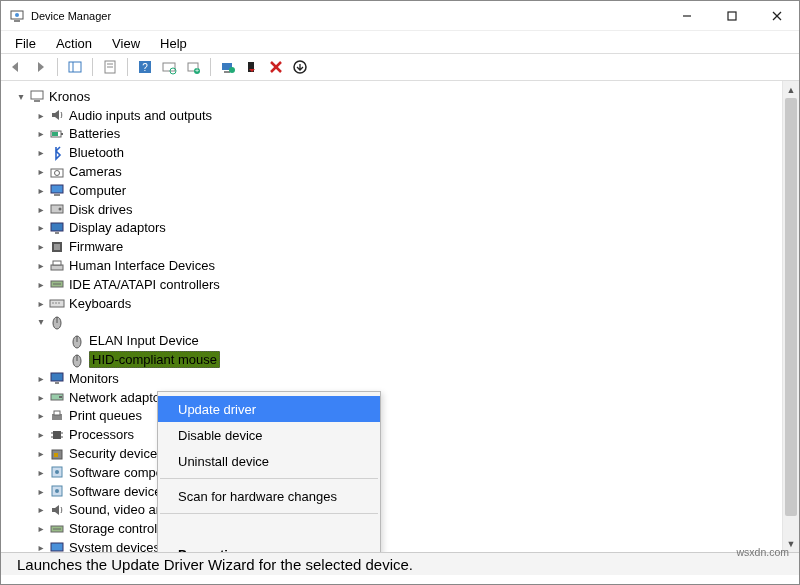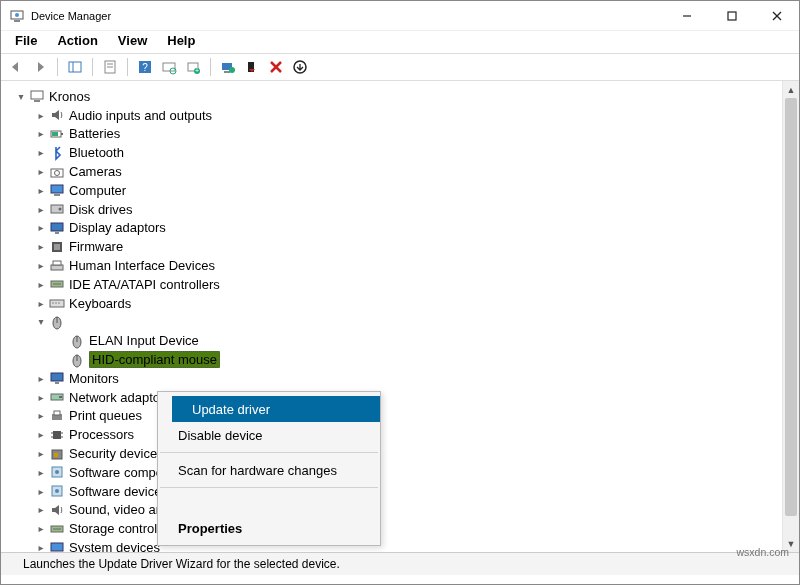--- a/index.html
+++ b/index.html
@@ -24,23 +24,22 @@
   .titlebar .app-icon { width: 16px; height: 16px; margin-right: 6px; }
   .titlebar .title { flex: 1; font-size: 11px; }
   .win-controls { display: flex; }
   .win-control {
     width: 45px; height: 30px;
     display: flex; align-items: center; justify-content: center;
     font-size: 14px;
   }
   
   .menubar {
-    height: 22px; display: flex; align-items: flex-start;
+    height: 22px; display: flex; align-items: flex-end;
     padding: 0 4px;
-    font-weight: bold;
   }
   .menubar .mitem { padding: 2px 10px; font-size: 13px; }
   
   .toolbar {
     height: 28px;
     border-top: 1px solid #ddd;
     border-bottom: 1px solid #ddd;
     display: flex; align-items: center;
     padding: 0 4px; gap: 2px;
   }
@@ -88,42 +87,42 @@
     width: 224px;
     background: #f5f5f5;
     border: 1px solid #b9b9b9;
     box-shadow: 2px 2px 6px rgba(0,0,0,.15);
     padding: 4px 0;
   }
   .ctxitem {
     height: 26px; display: flex; align-items: center;
     padding: 0 20px; font-size: 13px;
   }
-  .ctxitem.highlight { background: #0369a1; color: #fff; margin-left: 14px; }
+  .ctxitem.highlight { background: #3b82f6; color: #fff; }
   .ctxsep { height: 1px; background: #d0d0d0; margin: 4px 2px; }
   .ctxitem.bold { font-weight: 700; margin-top: 27px; }
   
   .vscroll {
     position: absolute; right: 0; top: 0; bottom: 0;
     width: 17px; background: #f0f0f0;
     border-left: 1px solid #e5e5e5;
   }
   .varrow {
     height: 17px; display: flex; align-items: center; justify-content: center;
     font-size: 9px; color: #555;
   }
   .vthumb {
     position: absolute; left: 2px; right: 2px;
     top: 17px; height: 418px;
     background: #c8c8c8; border-radius: 2px;
   }
   
   .statusbar {
     height: 22px; display: flex; align-items: center;
-    padding: 0 22px; font-size: 12px;
+    padding: 0 16px; font-size: 15px;
     background: #f4f4f4;
   }
   .watermark {
     position: absolute; right: 10px; bottom: 26px;
     font-size: 10.5px; color: #777;
   }
   svg { display: block; }
 </style>
 </head>
 <body>
@@ -546,20 +545,21 @@
               <span>System devices</span>
             </div>
           </li>
         </ul>
     </li>
   </ul>
 
   <div class="ctxmenu">
     <div class="ctxitem highlight">Update driver</div>
     <div class="ctxitem">Disable device</div>
+    <div class="ctxitem">Uninstall device</div>
     <div class="ctxsep"></div>
     <div class="ctxitem">Scan for hardware changes</div>
     <div class="ctxsep"></div>
     <div class="ctxitem bold">Properties</div>
   </div>
 
   <div class="vscroll">
     <div class="varrow">▲</div>
     <div class="vthumb"></div>
     <div class="varrow" style="position:absolute;bottom:0;left:0;right:0">▼</div>

